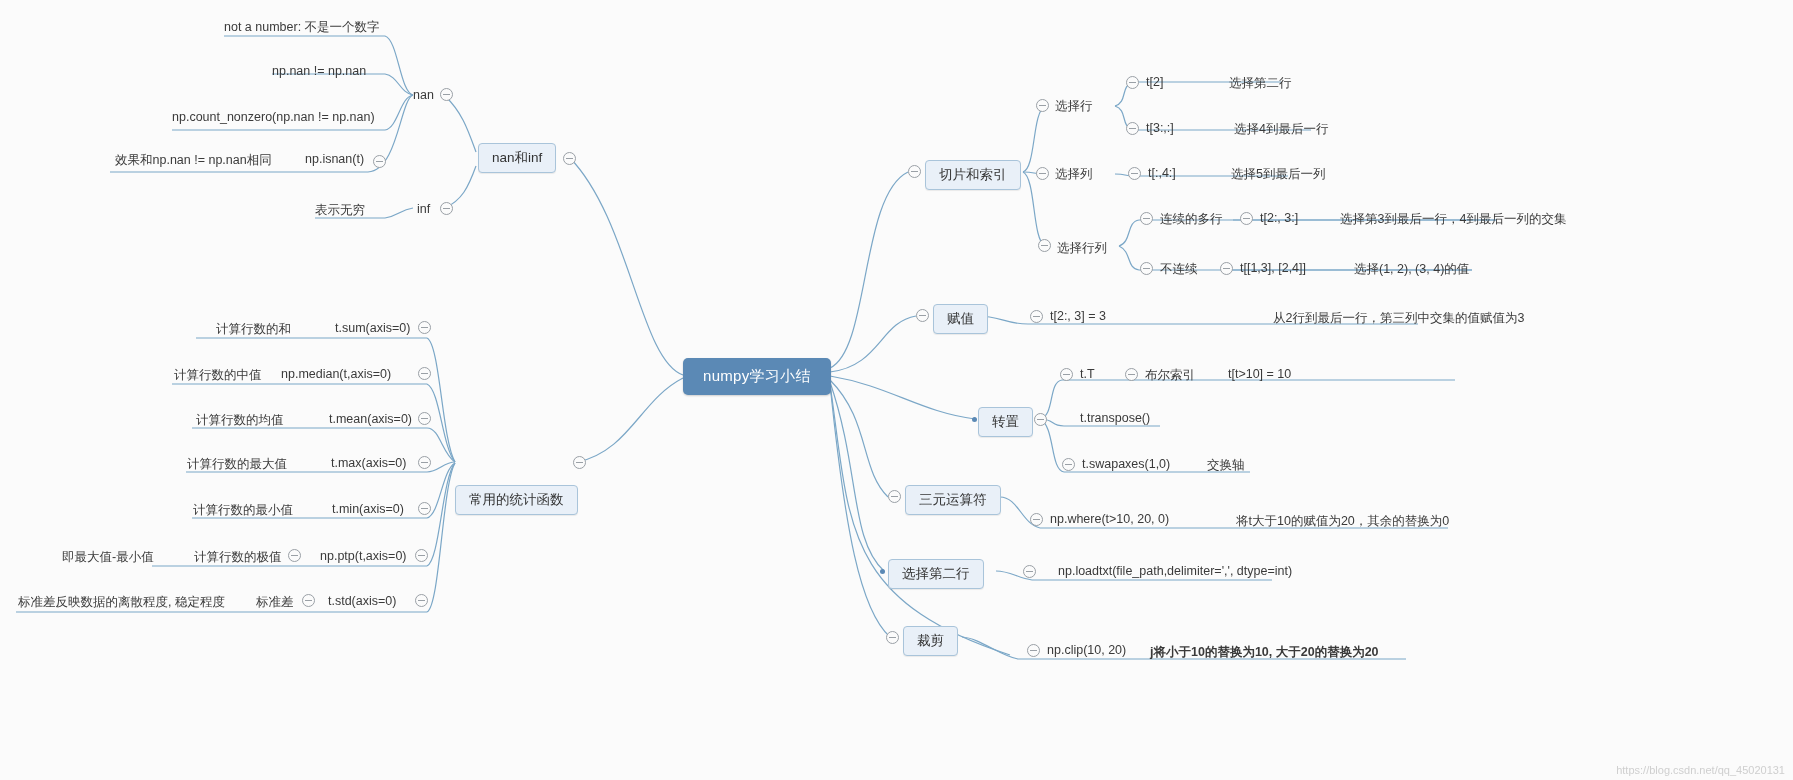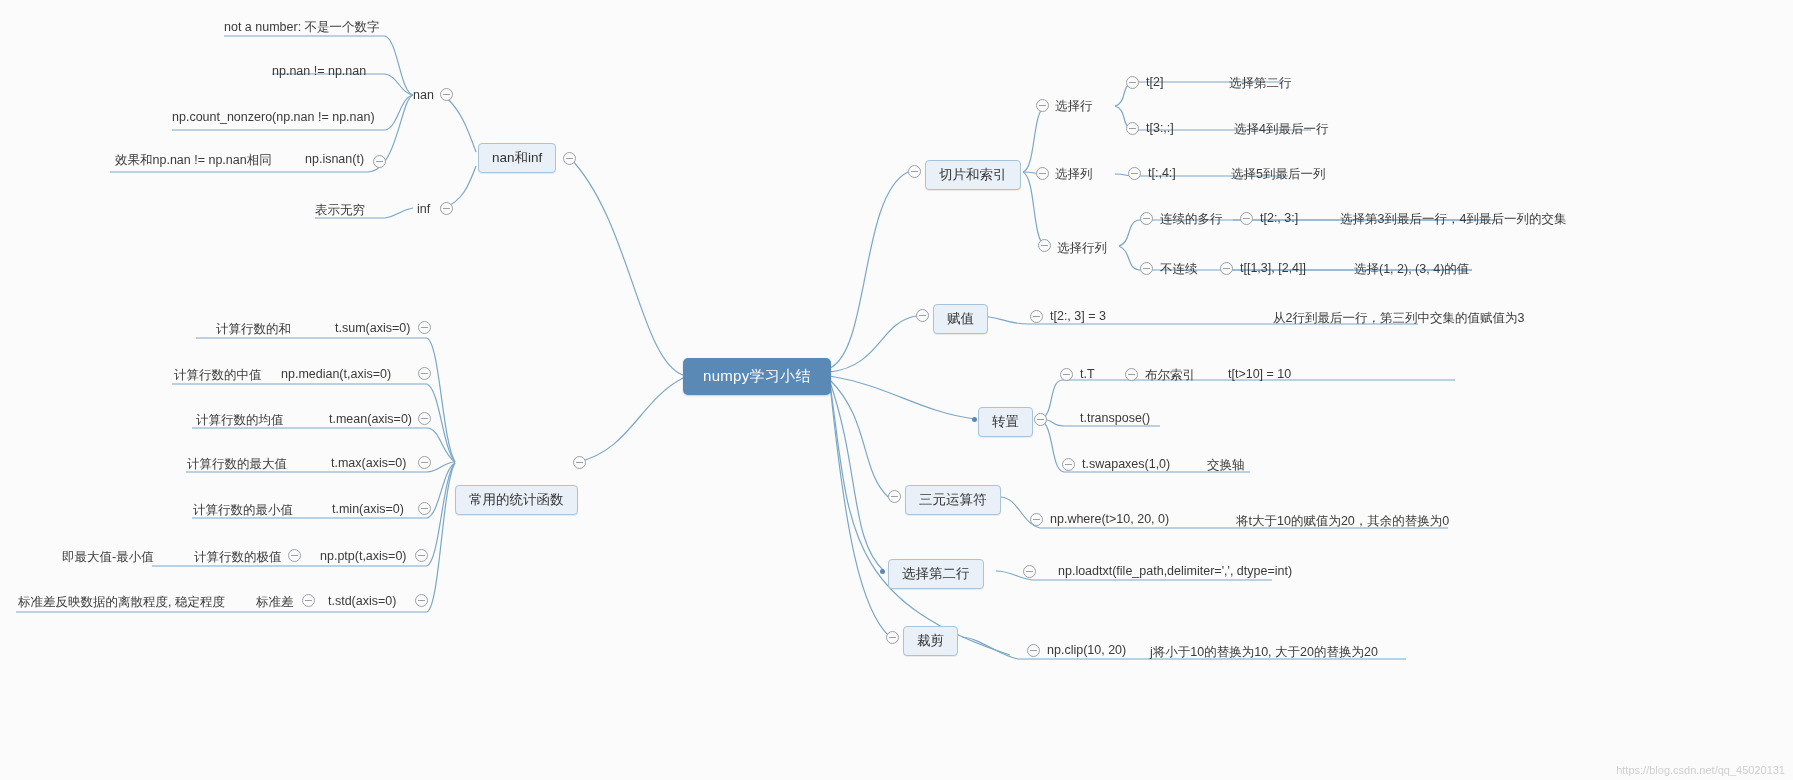--- a/index.html
+++ b/index.html
@@ -272,16 +272,16 @@
 
   <div class="dot" style="left:880px;top:569px;"></div>
   <div class="node lv1" style="left:888px;top:559px;">选择第二行</div>
   <div class="tog" style="left:1023px;top:565px;"></div>
   <div class="node txt" style="left:1058px;top:564px;">np.loadtxt(file_path,delimiter=',', dtype=int)</div>
 
   <div class="tog" style="left:886px;top:631px;"></div>
   <div class="node lv1" style="left:903px;top:626px;">裁剪</div>
   <div class="tog" style="left:1027px;top:644px;"></div>
   <div class="node txt" style="left:1047px;top:643px;">np.clip(10, 20)</div>
-  <div class="node note" style="left:1150px;top:644px;">j将小于10的替换为10, 大于20的替换为20</div>
+  <div class="node note" style="left:1150px;top:644px;font-weight:bold;">j将小于10的替换为10, 大于20的替换为20</div>
 
   <div class="watermark">https://blog.csdn.net/qq_45020131</div>
 </div>
 
 </body></html>

